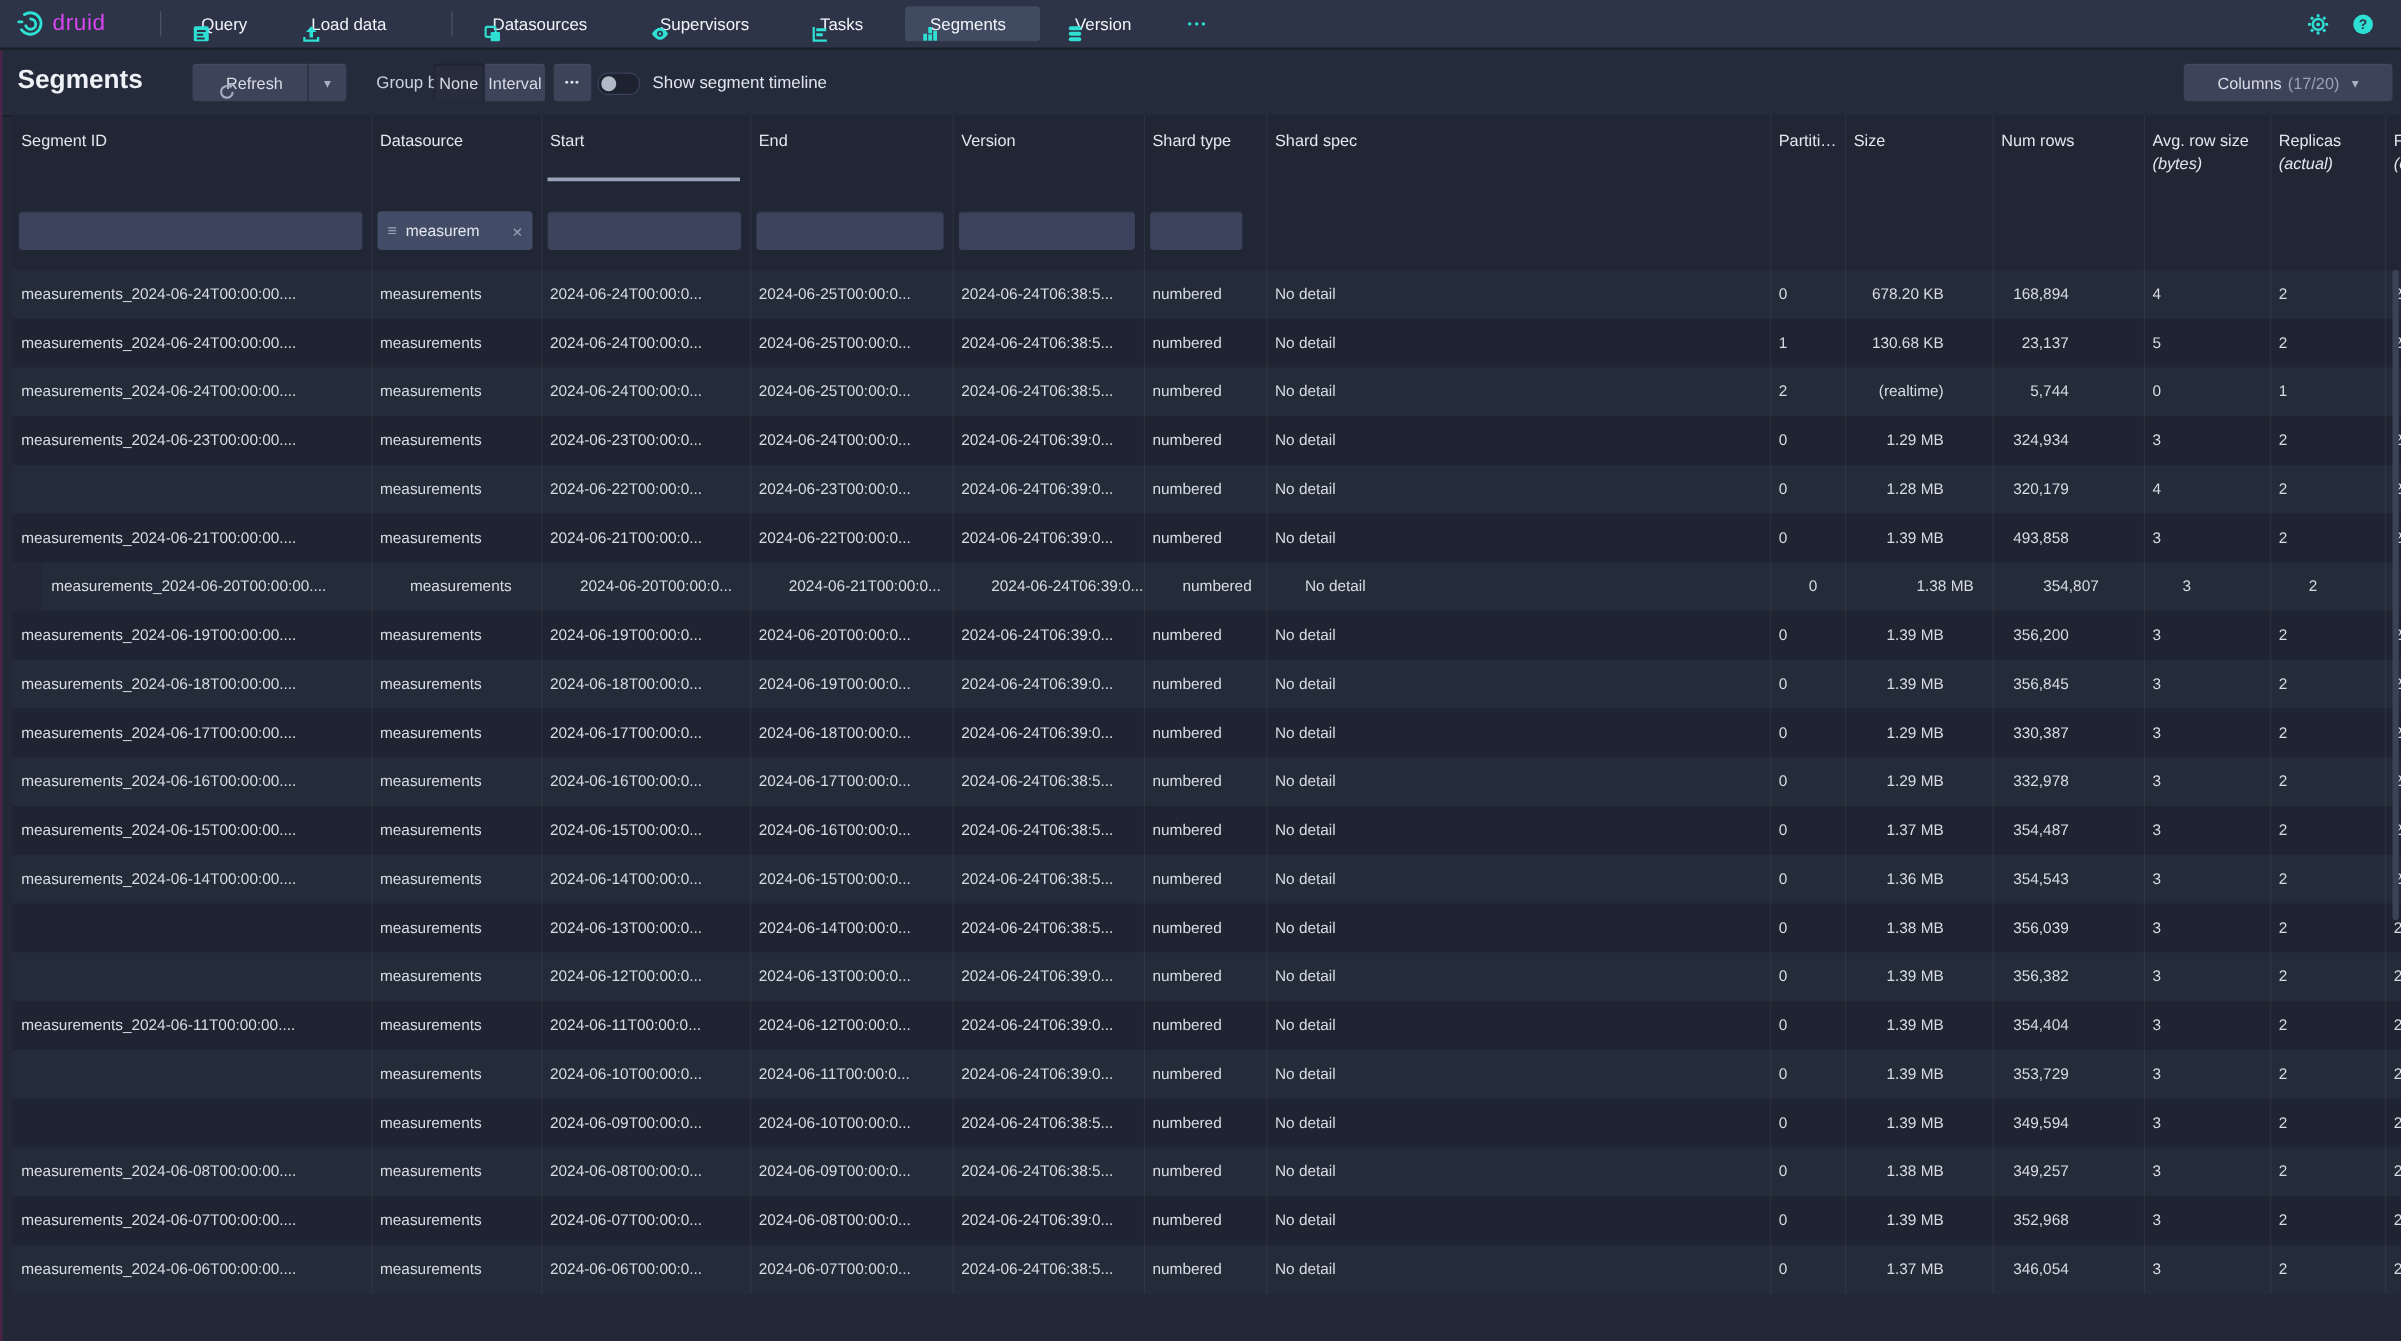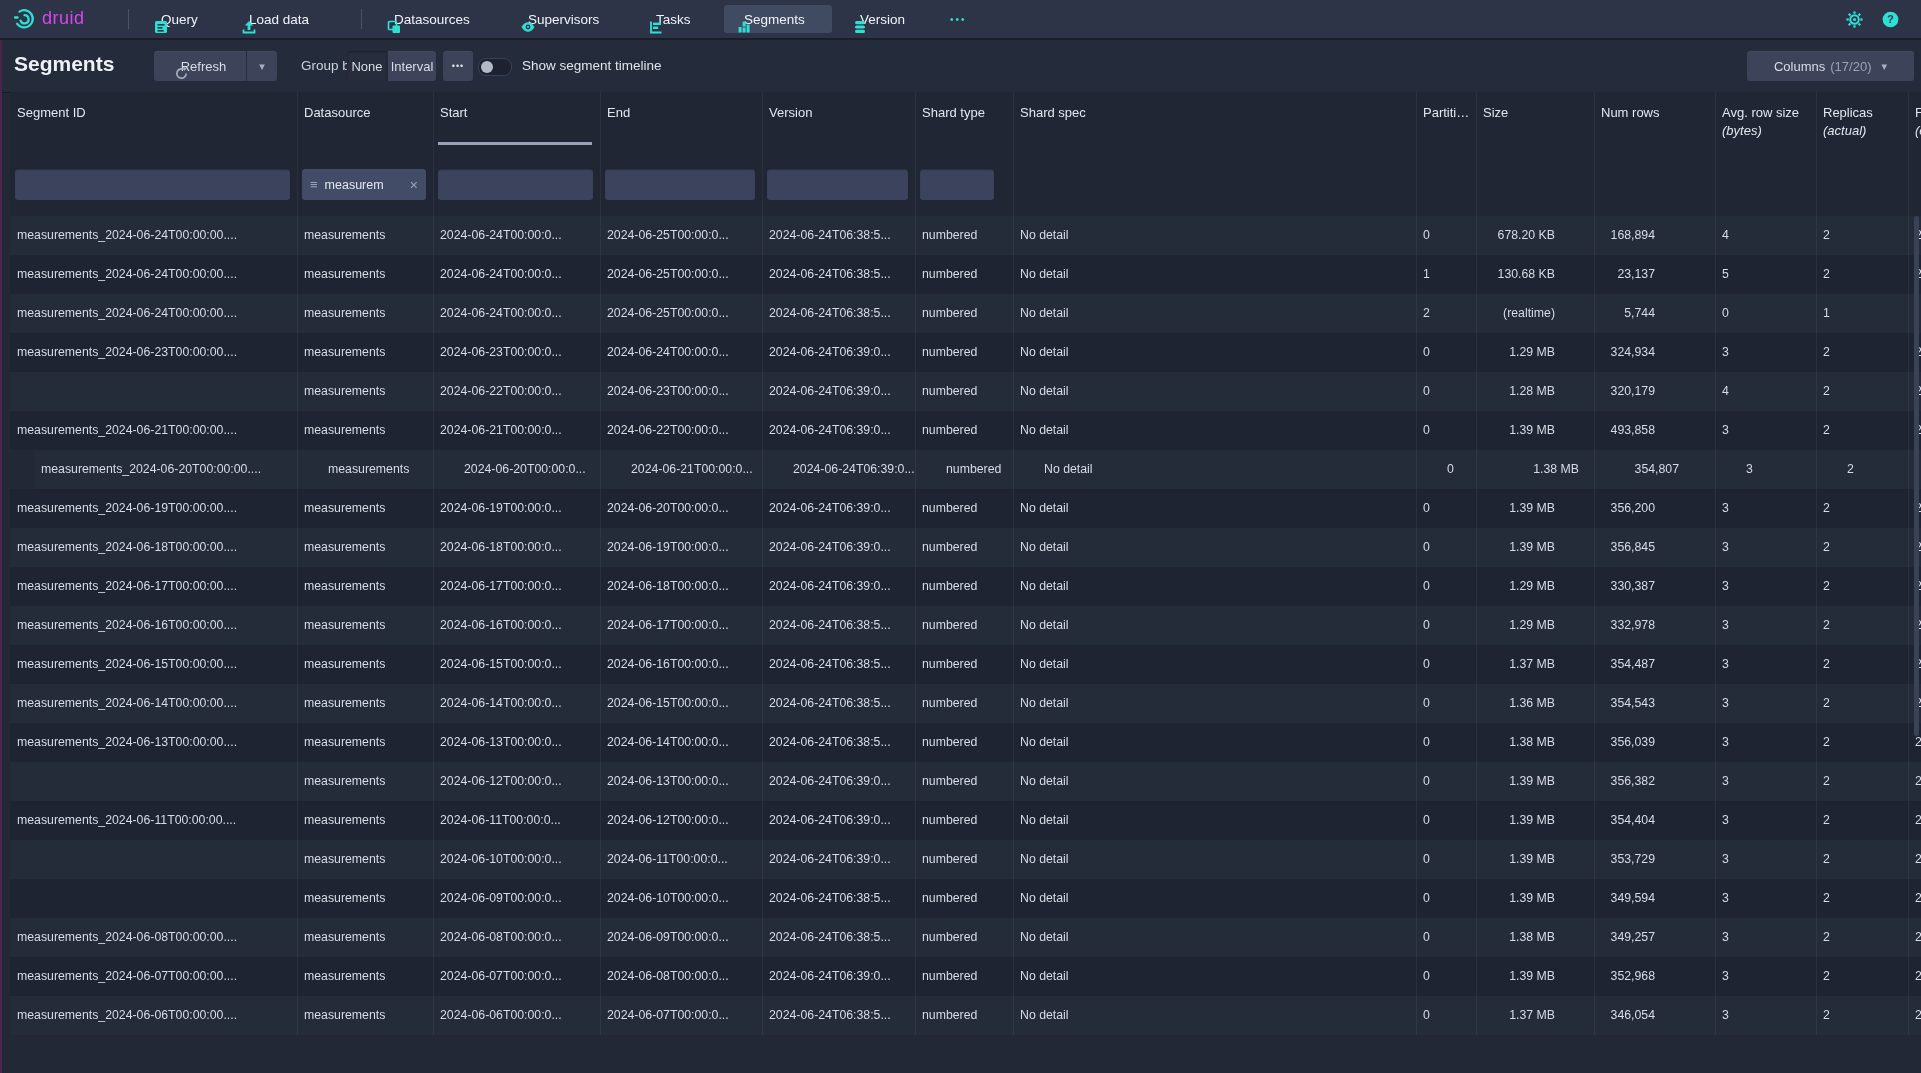--- a/index.html
+++ b/index.html
@@ -478,21 +478,20 @@
           <div class="td" style="left: 905px; width: 98px;">numbered</div>
           <div class="td" style="left: 1003px; width: 403px;">No detail</div>
           <div class="td" style="left: 1406px; width: 60px;">0</div>
           <div class="td" style="left: 1466px; width: 118px;"><span class="braced" style="width: 72px;">1.36 MB</span></div>
           <div class="td" style="left: 1584px; width: 121px;"><span class="braced" style="width: 54px;">354,543</span></div>
           <div class="td" style="left: 1705px; width: 101px;">3</div>
           <div class="td" style="left: 1806px; width: 92px;">2</div>
           <div class="td" style="left: 1898px; width: 170px;">2</div>
         </div>
         <div class="tr even" style="top: 507px;">
-          <div class="td" style="left: 0px; width: 287px;">measurements_2024-06-13T00:00:00....</div>
           <div class="td" style="left: 287px; width: 136px;">measurements</div>
           <div class="td" style="left: 423px; width: 167px;">2024-06-13T00:00:0...</div>
           <div class="td" style="left: 590px; width: 162px;">2024-06-14T00:00:0...</div>
           <div class="td" style="left: 752px; width: 153px;">2024-06-24T06:38:5...</div>
           <div class="td" style="left: 905px; width: 98px;">numbered</div>
           <div class="td" style="left: 1003px; width: 403px;">No detail</div>
           <div class="td" style="left: 1406px; width: 60px;">0</div>
           <div class="td" style="left: 1466px; width: 118px;"><span class="braced" style="width: 72px;">1.38 MB</span></div>
           <div class="td" style="left: 1584px; width: 121px;"><span class="braced" style="width: 54px;">356,039</span></div>
           <div class="td" style="left: 1705px; width: 101px;">3</div>

